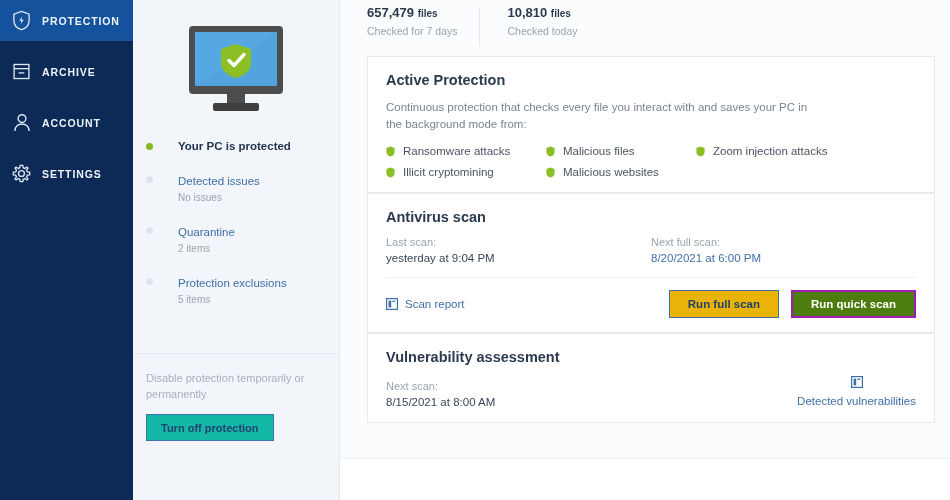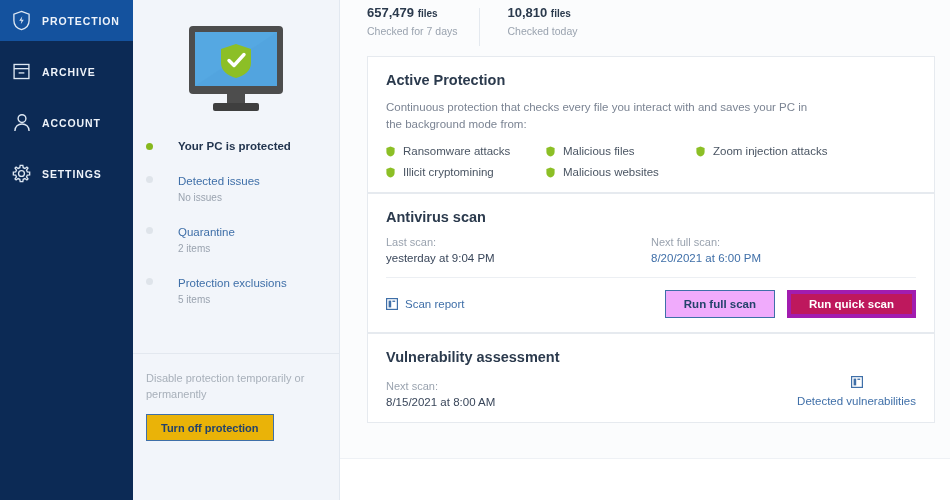--- a/index.html
+++ b/index.html
@@ -90,21 +90,21 @@
   }
   .disable-text {
     font-size: 11px; color: #a8b0ba; line-height: 16px;
     margin-bottom: 12px;
   }
   .btn-turnoff {
     display: inline-flex; align-items: center; justify-content: center;
     height: 27px;
     padding: 0 14px;
     border: 1px solid #3f6fa8;
-    background: #eab308;
+    background: #14b8a6;
     color: #23426b;
     font-size: 11px;
     font-weight: bold;
     font-family: "Liberation Sans", sans-serif;
     cursor: pointer;
   }
 
   
   .main {
     flex: 1 1 auto;
@@ -191,27 +191,27 @@
     height: 28px;
     padding: 0 18px;
     font-size: 11.5px;
     font-weight: bold;
     font-family: "Liberation Sans", sans-serif;
     cursor: pointer;
     display: inline-flex; align-items: center; justify-content: center;
   }
   .btn-outline {
     border: 1px solid #3f6fa8;
-    background: #f0abfc;
+    background: #eab308;
     color: #23426b;
     margin-right: 12px;
   }
   .btn-green {
-    border: 4px solid #a21caf;
-    background: #be185d;
+    border: 2px solid #a21caf;
+    background: #4d7c0f;
     color: #ffffff;
   }
 
   .vuln-row {
     display: flex; align-items: flex-end;
   }
   .vuln-left { flex: 1 1 auto; }
   .vuln-link {
     display: flex; align-items: center; gap: 7px;
     font-size: 11.5px; color: #3f6fa8; cursor: pointer;

